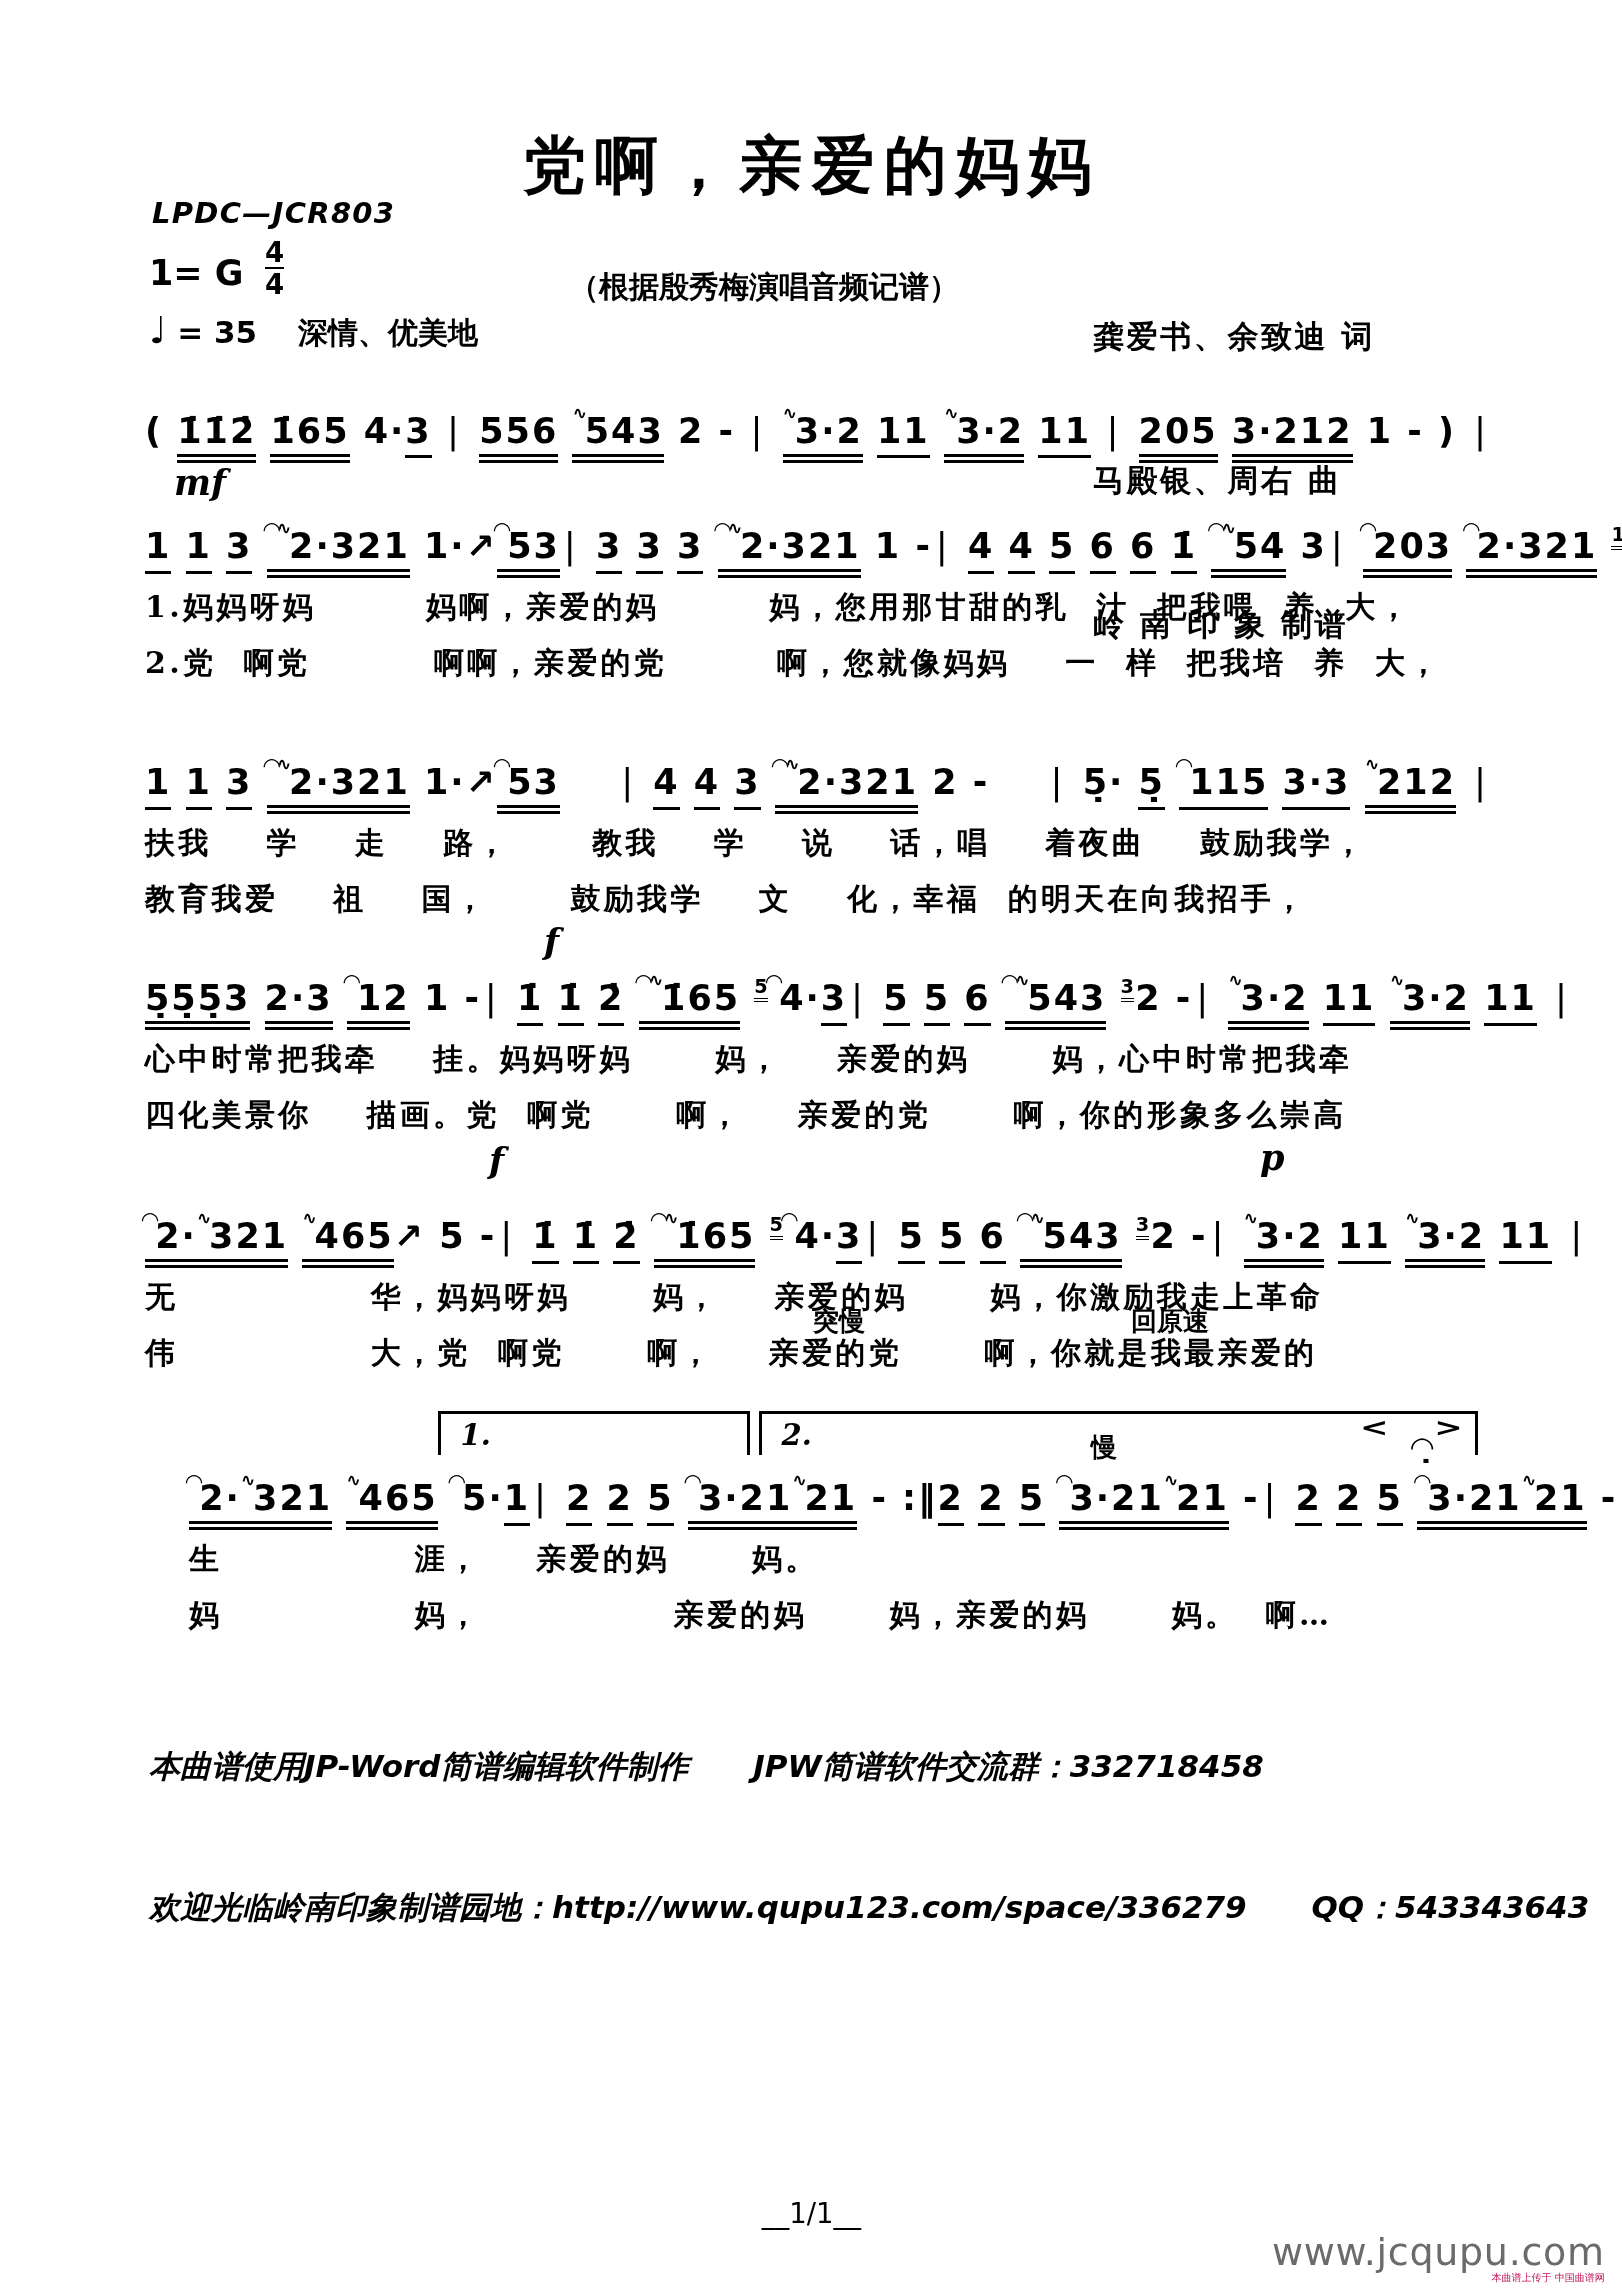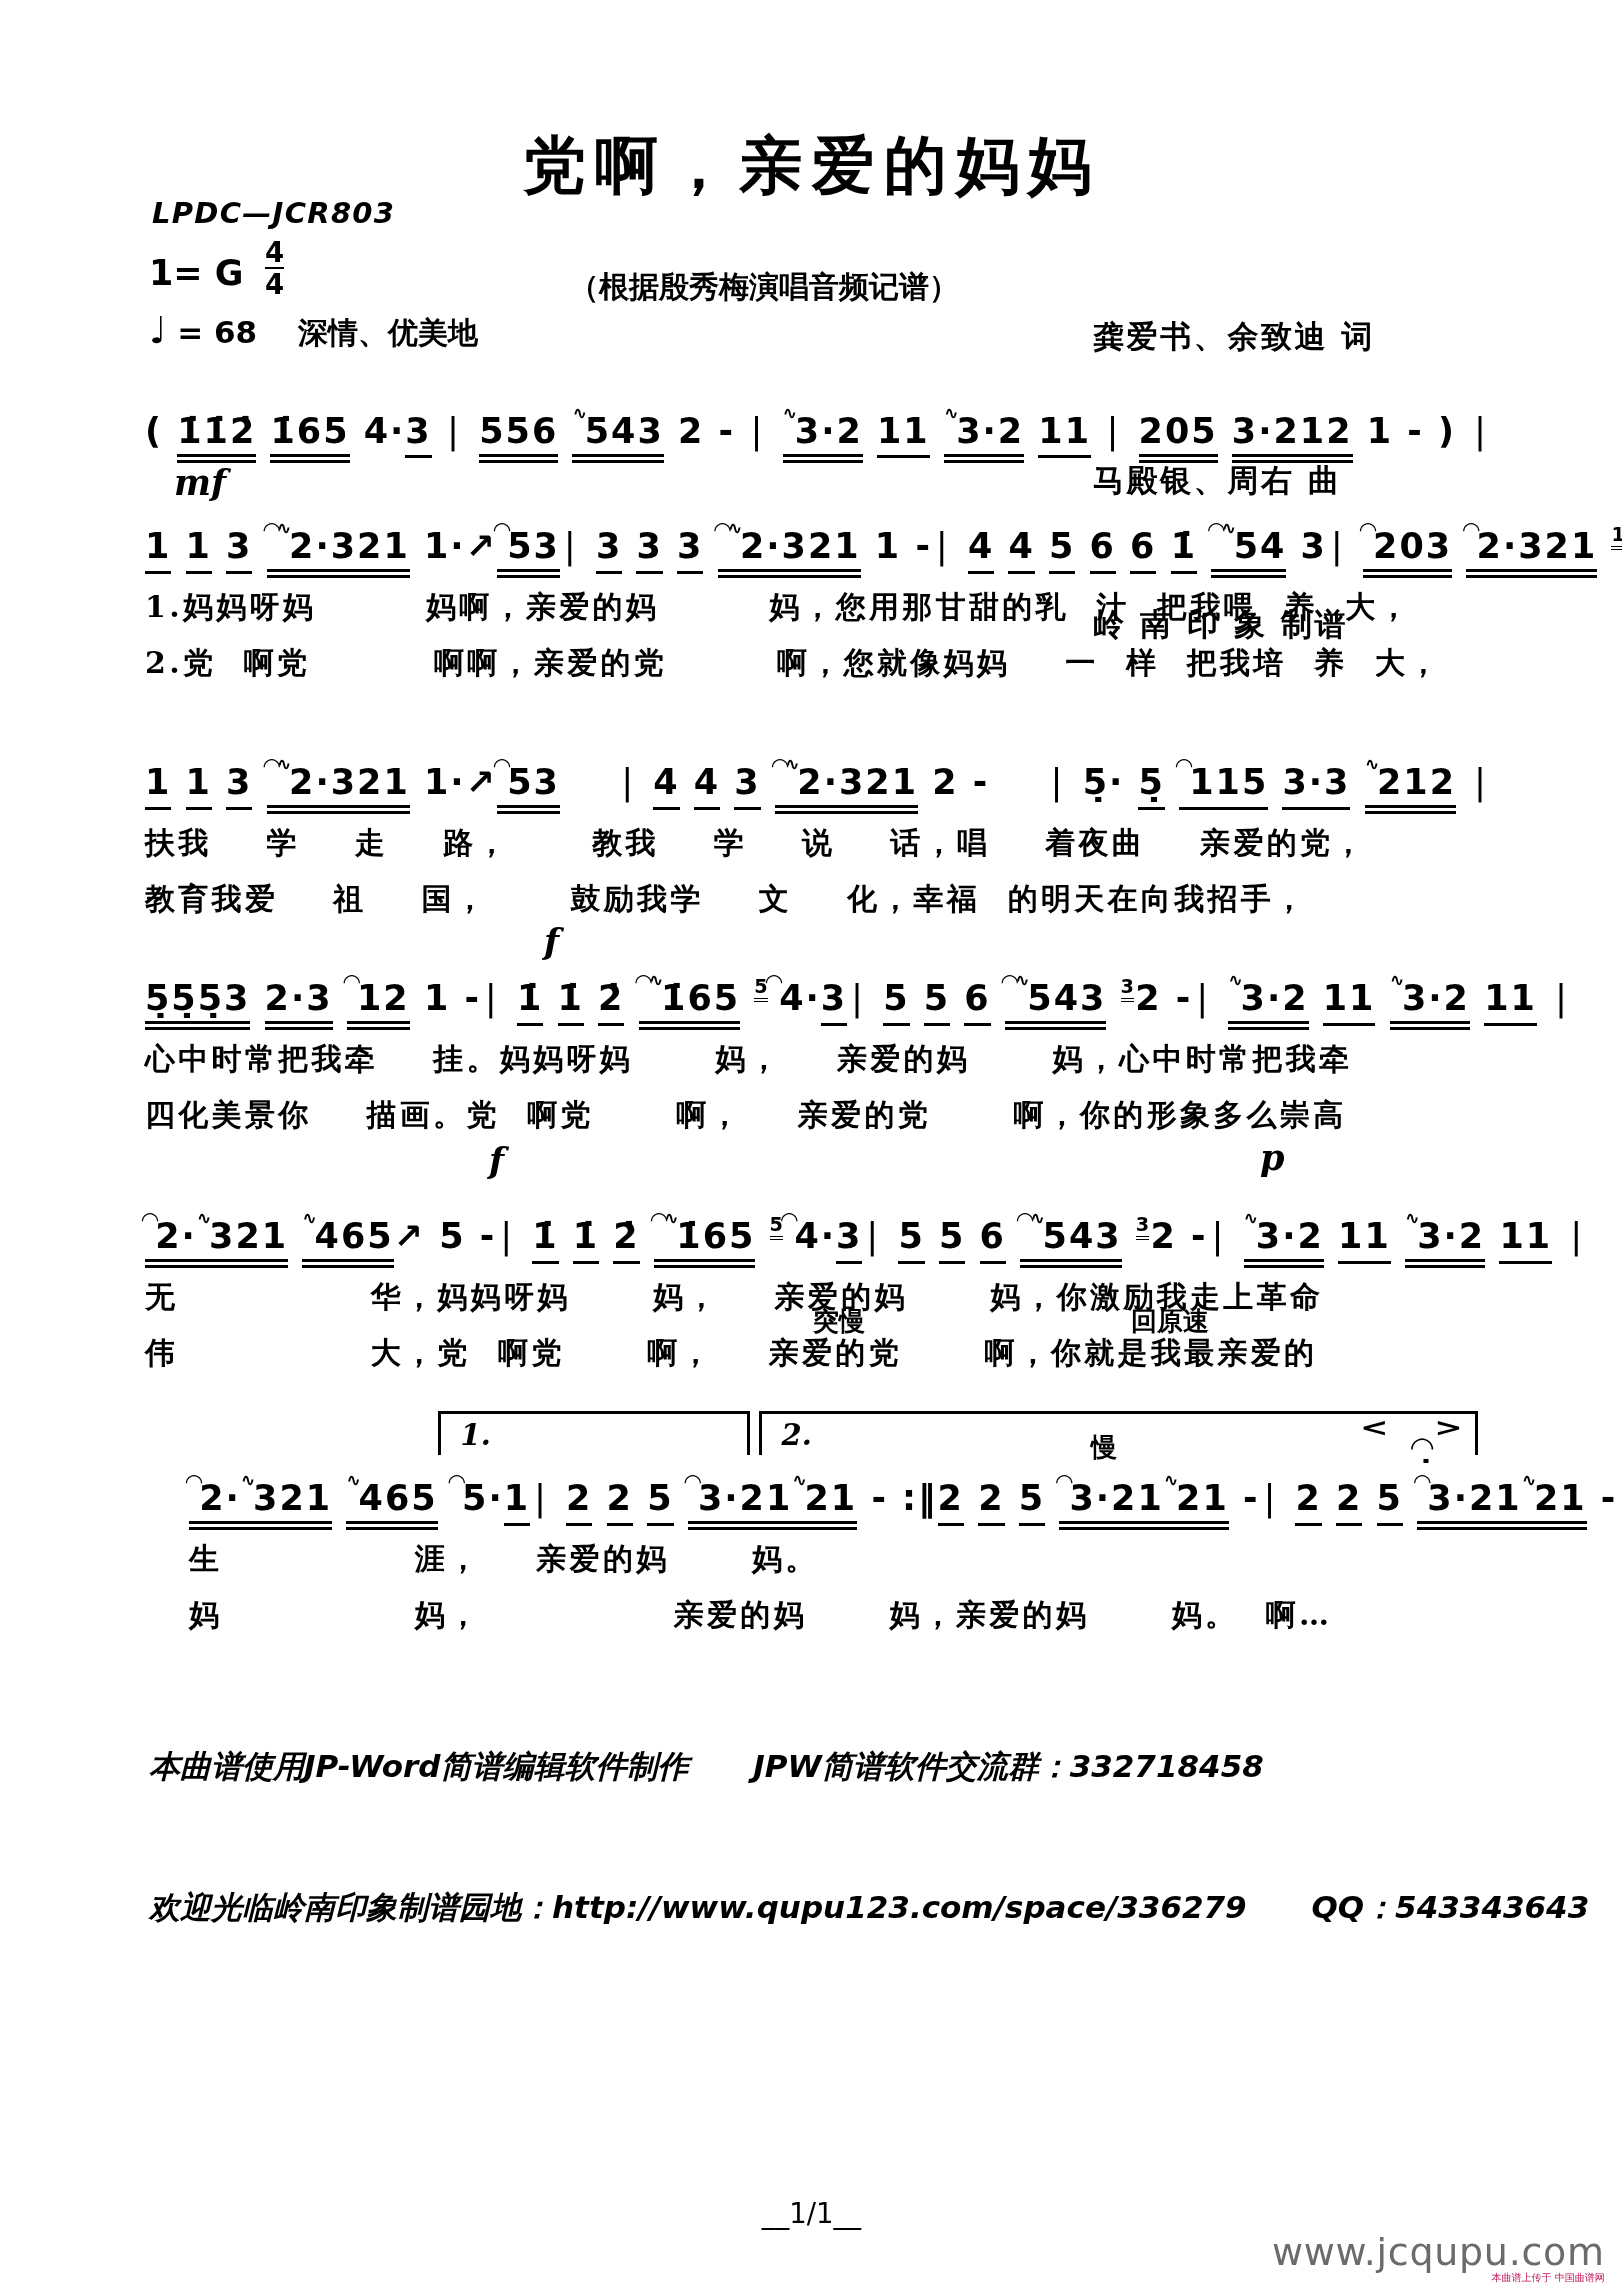--- a/index.html
+++ b/index.html
@@ -59,42 +59,42 @@
   <div class="keysig">
     <span>1= G</span>
     <span class="frac">
       <b>4</b>
       <b>4</b>
     </span>
   </div>
 
   <div class="tempo">
     <span class="qnote">♩</span>
-    <span>= 68</span>
+    <span>= 35</span>
     <span class="expr">深情、优美地</span>
   </div>
 
   <div class="credits">
     <div>龚爱书、余致迪 词</div>
     <div>马殿银、周右 曲</div>
     <div>岭 南 印 象 制谱</div>
   </div>
 
   <div id="systems">
       <div class="system" style="top: 357px;">
         <div class="notes"><span class="measure">( <span class="u2">1̇1̇2̇</span> <span class="u2">1̇65</span> 4·<span class="u1">3</span></span><span class="measure"><span class="bar">|</span> <span class="u2">556</span> <span class="u2"><span class="mord">∿</span>543</span> 2 -</span><span class="measure"><span class="bar">|</span> <span class="u2"><span class="mord">∿</span>3·2</span> <span class="u1">11</span> <span class="u2"><span class="mord">∿</span>3·2</span> <span class="u1">11</span></span><span class="measure"><span class="bar">|</span> <span class="u2">205</span> <span class="u2">3·212</span> 1 - ) <span class="bar">|</span></span></div>
       </div>
       <div class="system" style="top: 471px;">
         <div class="notes"><span class="measure"><span class="u1">1</span> <span class="u1">1</span> <span class="u1">3</span> <span class="u2"><span class="arc">◠</span><span class="mord">∿</span>2·321</span> 1·↗<span class="u2"><span class="arc">◠</span>53</span></span><span class="measure"><span class="bar">|</span> <span class="u1">3</span> <span class="u1">3</span> <span class="u1">3</span> <span class="u2"><span class="arc">◠</span><span class="mord">∿</span>2·321</span> 1 -</span><span class="measure"><span class="bar">|</span> <span class="u1">4</span> <span class="u1">4</span> <span class="u1">5</span> <span class="u1">6</span> <span class="u1">6</span> <span class="u1">1̇</span> <span class="u2"><span class="arc">◠</span><span class="mord">∿</span>54</span> 3</span><span class="measure"><span class="bar">|</span> <span class="u2"><span class="arc">◠</span>203</span> <span class="u2"><span class="arc">◠</span>2·321</span> <span class="grace">1</span>2 - </span></div>
         <div class="lyrics">1.妈妈呀妈        妈啊，亲爱的妈        妈，您用那甘甜的乳  汁  把我喂  养  大，</div>
         <div class="lyrics">2.党  啊党         啊啊，亲爱的党        啊，您就像妈妈    一  样  把我培  养  大，</div>
       </div>
       <div class="system" style="top: 707px;">
         <div class="notes"><span class="measure"><span class="u1">1</span> <span class="u1">1</span> <span class="u1">3</span> <span class="u2"><span class="arc">◠</span><span class="mord">∿</span>2·321</span> 1·↗<span class="u2"><span class="arc">◠</span>53</span></span><span class="measure"><span class="bar">|</span> <span class="u1">4</span> <span class="u1">4</span> <span class="u1">3</span> <span class="u2"><span class="arc">◠</span><span class="mord">∿</span>2·321</span> 2 -</span><span class="measure"><span class="bar">|</span> 5̣· <span class="u1">5̣</span> <span class="u1"><span class="arc">◠</span>115</span> <span class="u1">3·3</span> <span class="u2"><span class="mord">∿</span>212</span> <span class="bar">|</span></span></div>
-        <div class="lyrics">扶我    学    走    路，      教我    学    说    话，唱    着夜曲    亲爱的党，</div>
+        <div class="lyrics">扶我    学    走    路，      教我    学    说    话，唱    着夜曲    鼓励我学，</div>
         <div class="lyrics">教育我爱    祖    国，      鼓励我学    文    化，幸福  的明天在向我招手，</div>
       </div>
       <div class="system" style="top: 923px;">
         <div class="notes"><span class="measure"><span class="u2">5̣5̣5̣3</span> <span class="u2">2·3</span> <span class="u2"><span class="arc">◠</span>12</span> 1 -</span><span class="measure"><span class="bar">|</span> <span class="u1">1̇</span> <span class="u1">1̇</span> <span class="u1">2̇</span> <span class="u2"><span class="arc">◠</span><span class="mord">∿</span>1̇65</span> <span class="grace">5</span><span class="arc">◠</span>4·<span class="u1">3</span></span><span class="measure"><span class="bar">|</span> <span class="u1">5</span> <span class="u1">5</span> <span class="u1">6</span> <span class="u2"><span class="arc">◠</span><span class="mord">∿</span>543</span> <span class="grace">3</span>2 -</span><span class="measure"><span class="bar">|</span> <span class="u2"><span class="mord">∿</span>3·2</span> <span class="u1">11</span> <span class="u2"><span class="mord">∿</span>3·2</span> <span class="u1">11</span> <span class="bar">|</span></span></div>
         <div class="lyrics">心中时常把我牵    挂。妈妈呀妈      妈，    亲爱的妈      妈，心中时常把我牵</div>
         <div class="lyrics">四化美景你    描画。党  啊党      啊，    亲爱的党      啊，你的形象多么崇高</div>
       </div>
       <div class="system" style="top: 1161px;">
         <div class="notes"><span class="measure"><span class="u2"><span class="arc">◠</span>2·<span class="mord">∿</span>321</span> <span class="u2"><span class="mord">∿</span>465</span>↗ 5 -</span><span class="measure"><span class="bar">|</span> <span class="u1">1̇</span> <span class="u1">1̇</span> <span class="u1">2̇</span> <span class="u2"><span class="arc">◠</span><span class="mord">∿</span>1̇65</span> <span class="grace">5</span><span class="arc">◠</span>4·<span class="u1">3</span></span><span class="measure"><span class="bar">|</span> <span class="u1">5</span> <span class="u1">5</span> <span class="u1">6</span> <span class="u2"><span class="arc">◠</span><span class="mord">∿</span>543</span> <span class="grace">3</span>2 -</span><span class="measure"><span class="bar">|</span> <span class="u2"><span class="mord">∿</span>3·2</span> <span class="u1">11</span> <span class="u2"><span class="mord">∿</span>3·2</span> <span class="u1">11</span> <span class="bar">|</span></span></div>
         <div class="lyrics">无              华，妈妈呀妈      妈，    亲爱的妈      妈，你激励我走上革命</div>

